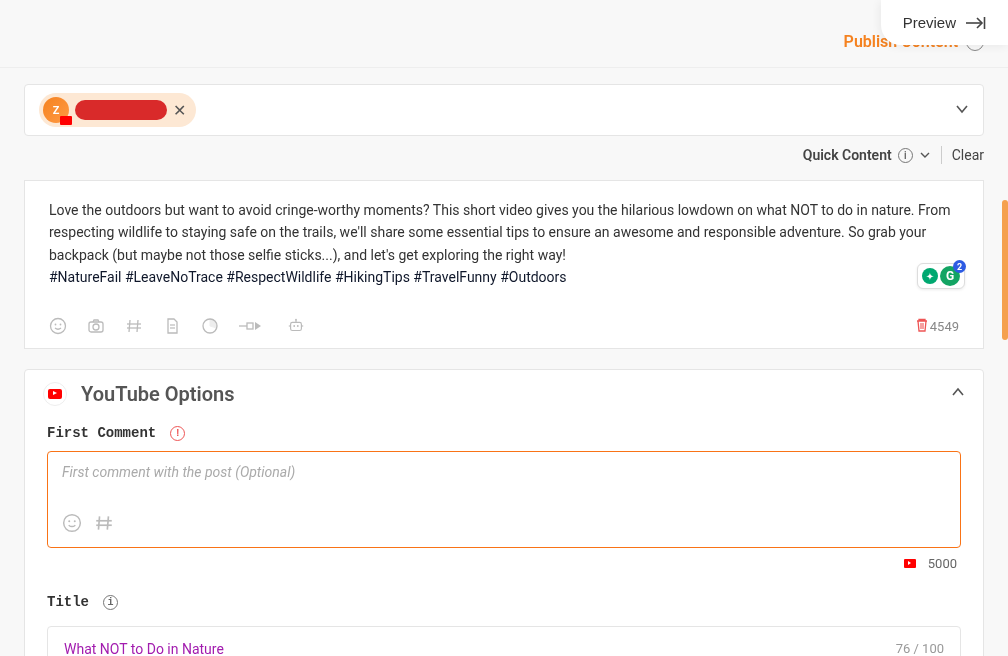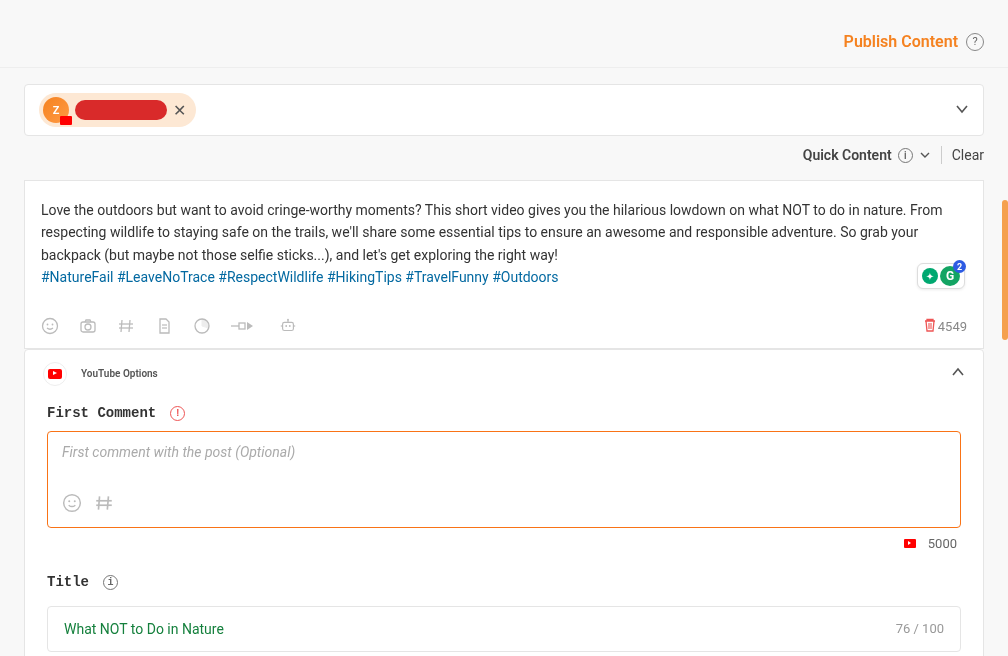--- a/index.html
+++ b/index.html
@@ -154,31 +154,32 @@
   background: #ccc;
 }
 .clear-btn {
   color: #444;
   cursor: pointer;
 }
 .composer {
   background: #fff;
   border: 1px solid #e5e5e5;
   border-radius: 0;
-  padding: 18px 16px 12px;
+  padding: 18px 24px 12px;
+  margin-bottom: 20px;
   position: relative;
 }
 .composer-text {
   color: #333;
   line-height: 1.6;
   font-size: 14px;
   min-height: 84px;
 }
 .hashtags {
-  color: #0369a1;
+  color: #0f172a;
 }
 .composer-toolbar {
   display: flex;
   justify-content: space-between;
   align-items: center;
   margin-top: 28px;
 }
 .toolbar-left {
   display: flex;
   gap: 20px;
@@ -293,21 +294,21 @@
   position: absolute;
   left: 5px;
   top: 2.5px;
   border-left: 4px solid #fff;
   border-top: 2.5px solid transparent;
   border-bottom: 2.5px solid transparent;
 }
 .yt-title {
   font-weight: 600;
   color: #555;
-  font-size: 10px;
+  font-size: 20px;
 }
 .yt-body {
   padding: 6px 22px 20px;
 }
 .field-label {
   font-weight: 600;
   color: #333;
   font-size: 14px;
   display: inline-flex;
   align-items: flex-end;
@@ -388,21 +389,21 @@
   display: flex;
   justify-content: space-between;
   align-items: center;
   margin-top: 6px;
 }
 .title-input {
   border: none;
   outline: none;
   font-size: 14px;
   font-family: inherit;
-  color: #15803d;
+  color: #a21caf;
   flex: 1;
 }
 .title-counter {
   color: #999;
   font-size: 13px;
 }
 .scrollpill {
   position: absolute;
   right: 0;
   top: 200px;
@@ -415,20 +416,30 @@
 </head>
 <body>
 
 <div class="page">
   <div class="header">
     <div class="header-title">
       <span>Publish Content</span>
       <span class="info-icon">?</span>
     </div>
   </div>
+  <button class="preview-btn">
+    <span>Preview</span>
+    <span class="arrow-icon">
+      <svg width="20" height="14" viewBox="0 0 20 14">
+          <line x1="0" y1="7" x2="16" y2="7" stroke="#444" stroke-width="1.6"></line>
+          <polyline points="11,2 16,7 11,12" fill="none" stroke="#444" stroke-width="1.6"></polyline>
+          <line x1="18.5" y1="1" x2="18.5" y2="13" stroke="#444" stroke-width="1.6"></line>
+        </svg>
+    </span>
+  </button>
 
   <div class="content">
 
     <div class="account-box">
       <div class="account-chip">
         <span class="avatar">
           <span>Z</span>
           <span class="avatar-badge"></span>
         </span>
         <span class="redacted"></span>

